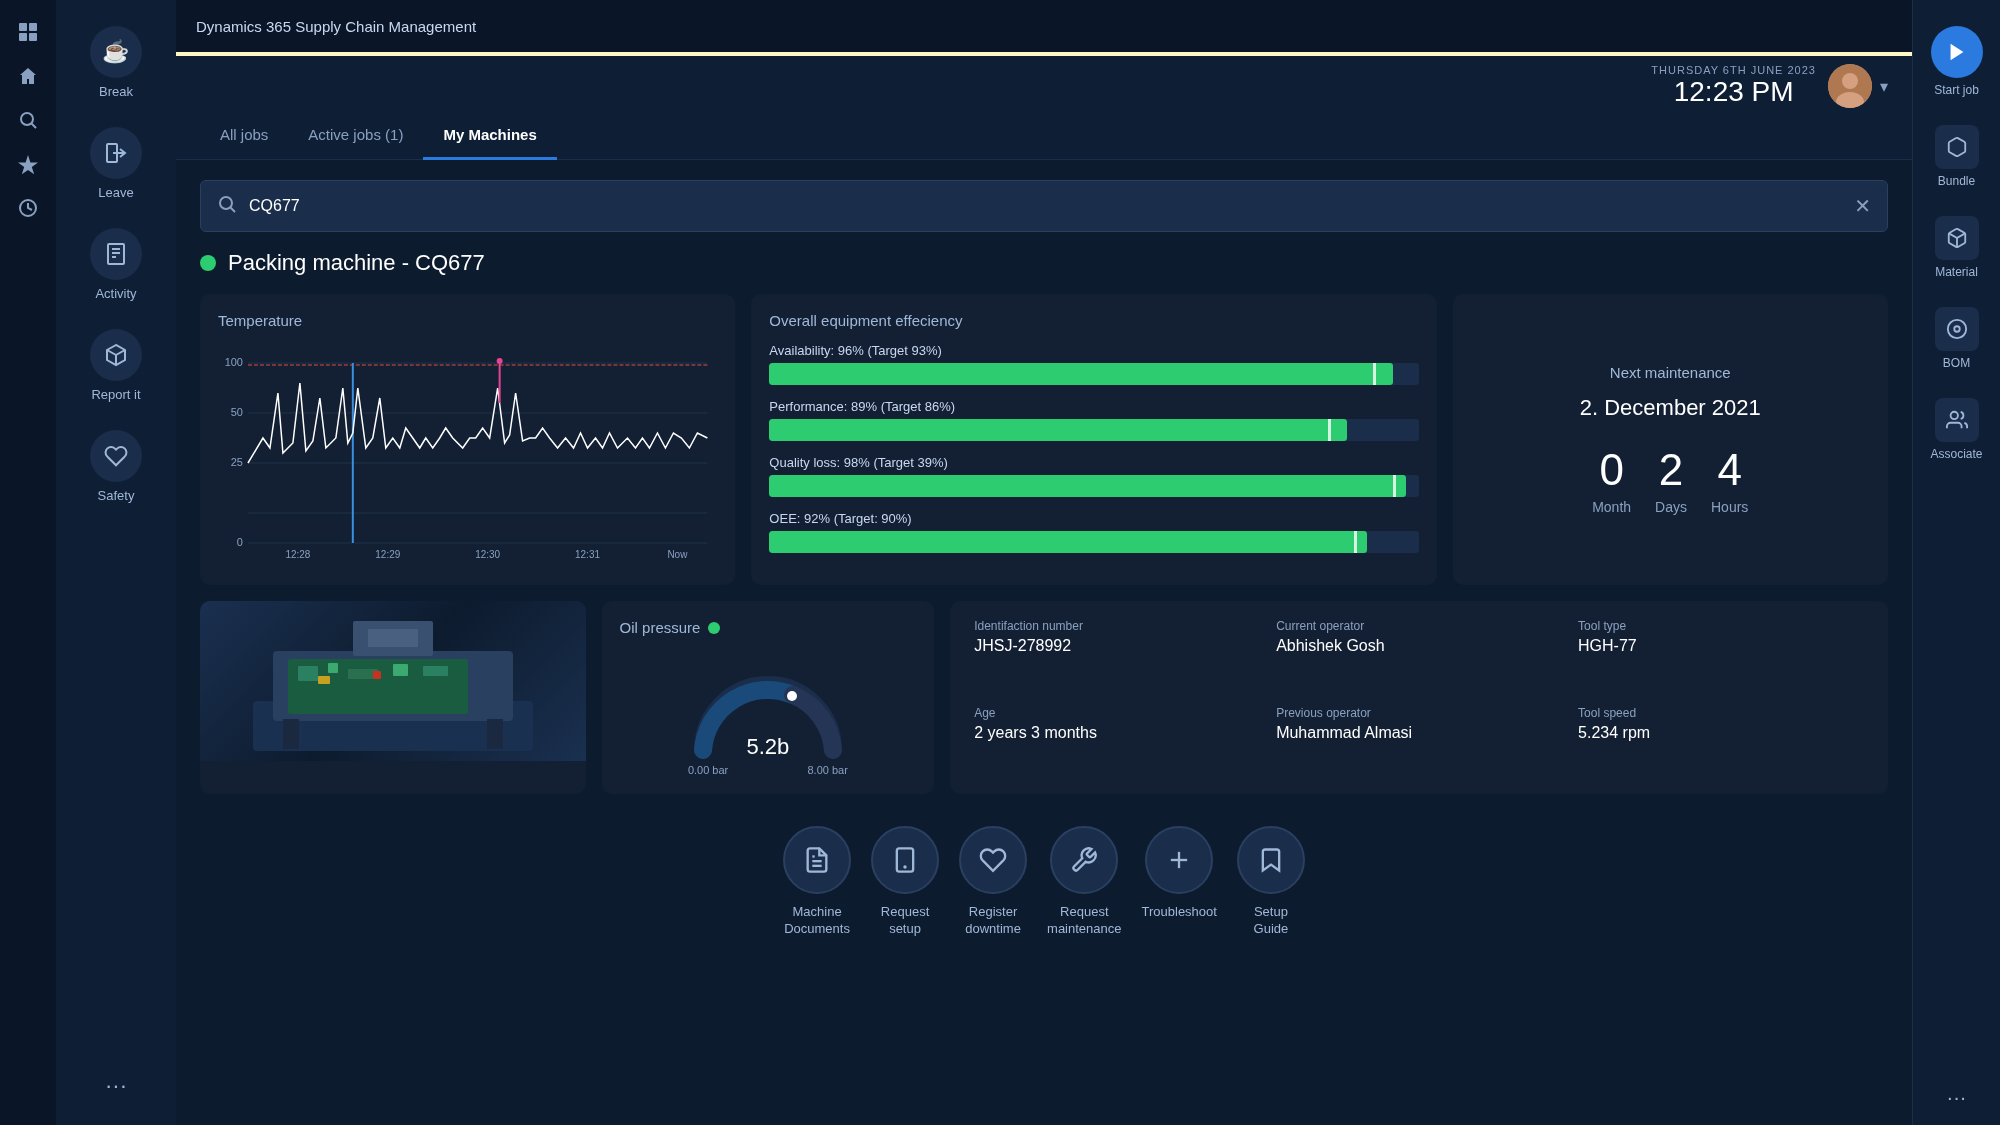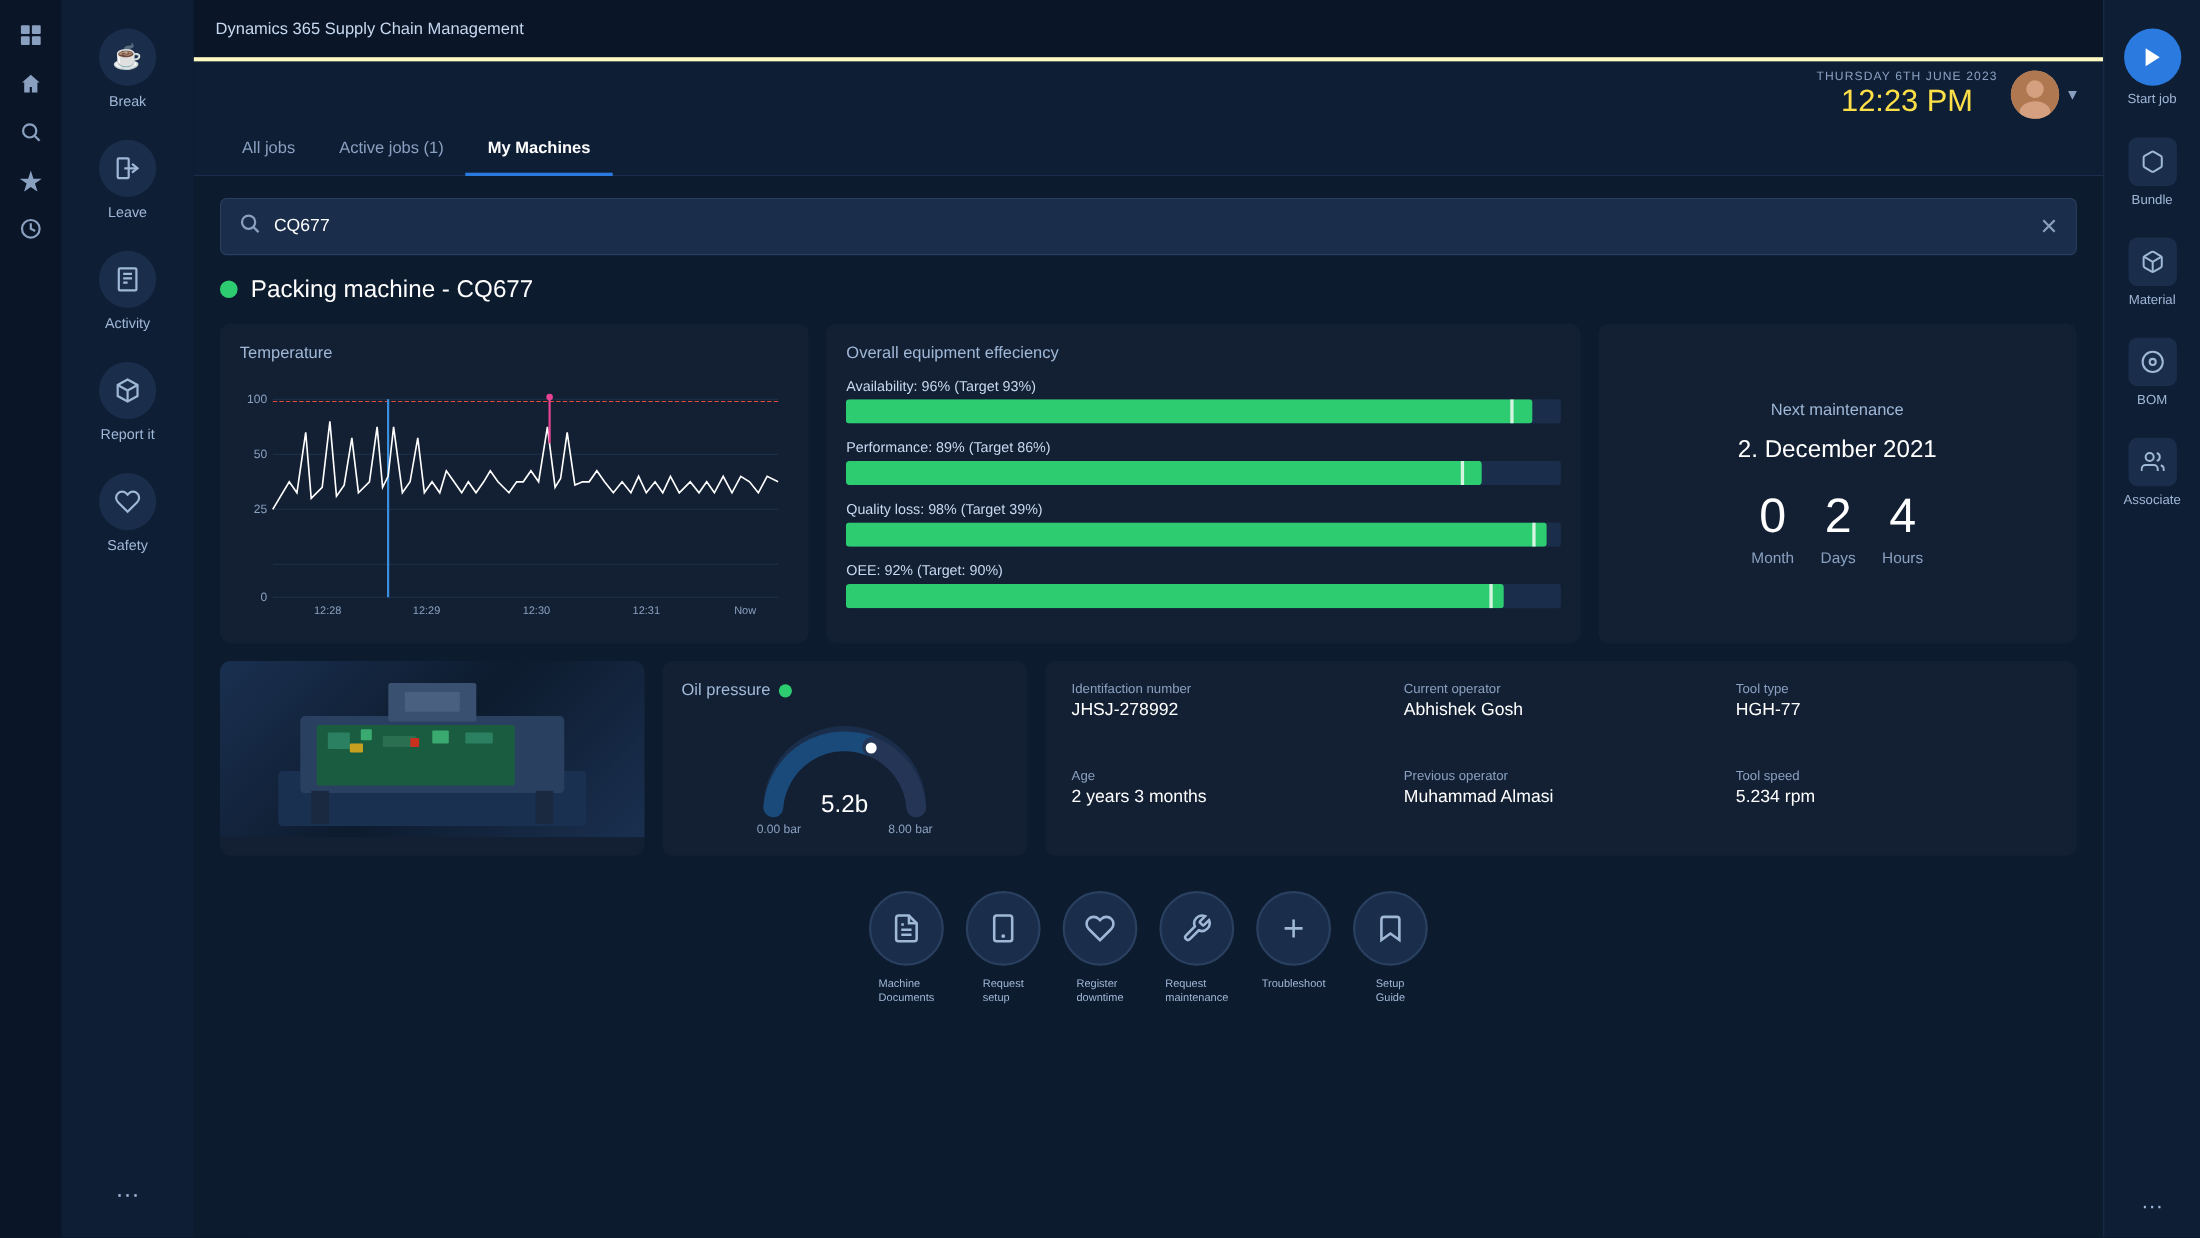--- a/index.html
+++ b/index.html
@@ -179,21 +179,21 @@
     }
     .datetime-date {
       font-size: 11px;
       color: #8aa0c0;
       text-transform: uppercase;
       letter-spacing: 1px;
     }
     .datetime-time {
       font-size: 28px;
       font-weight: 300;
-      color: #fde047;
+      color: #ffffff;
     }
     .avatar-area {
       display: flex;
       align-items: center;
       gap: 8px;
     }
     .avatar {
       width: 44px;
       height: 44px;
       border-radius: 50%;
@@ -411,21 +411,21 @@
       padding: 18px;
       display: flex;
       flex-direction: column;
       align-items: center;
     }
     .oil-title {
       display: flex;
       align-items: center;
       gap: 8px;
       width: 100%;
-      margin-bottom: 0;
+      margin-bottom: 16px;
     }
     .oil-title-text { font-size: 15px; color: #a0b8d8; }
     .oil-dot { width: 12px; height: 12px; border-radius: 50%; background: #2ecc71; }
     .gauge-container {
       position: relative;
       width: 160px;
       height: 100px;
       margin-top: 8px;
     }
     .gauge-value {
@@ -481,21 +481,22 @@
       height: 68px;
       background: #1a2d4a;
       border-radius: 50%;
       display: flex;
       align-items: center;
       justify-content: center;
       font-size: 26px;
       border: 2px solid #2a4060;
     }
     .action-label {
-      font-size: 10px;
+      font-size: 13px;
+      text-align: center;
       line-height: 1.3;
     }
 
     
     .content::-webkit-scrollbar { width: 6px; }
     .content::-webkit-scrollbar-track { background: #0d1b2e; }
     .content::-webkit-scrollbar-thumb { background: #2a4060; border-radius: 3px; }
   </style>
 </head>
 <body>

